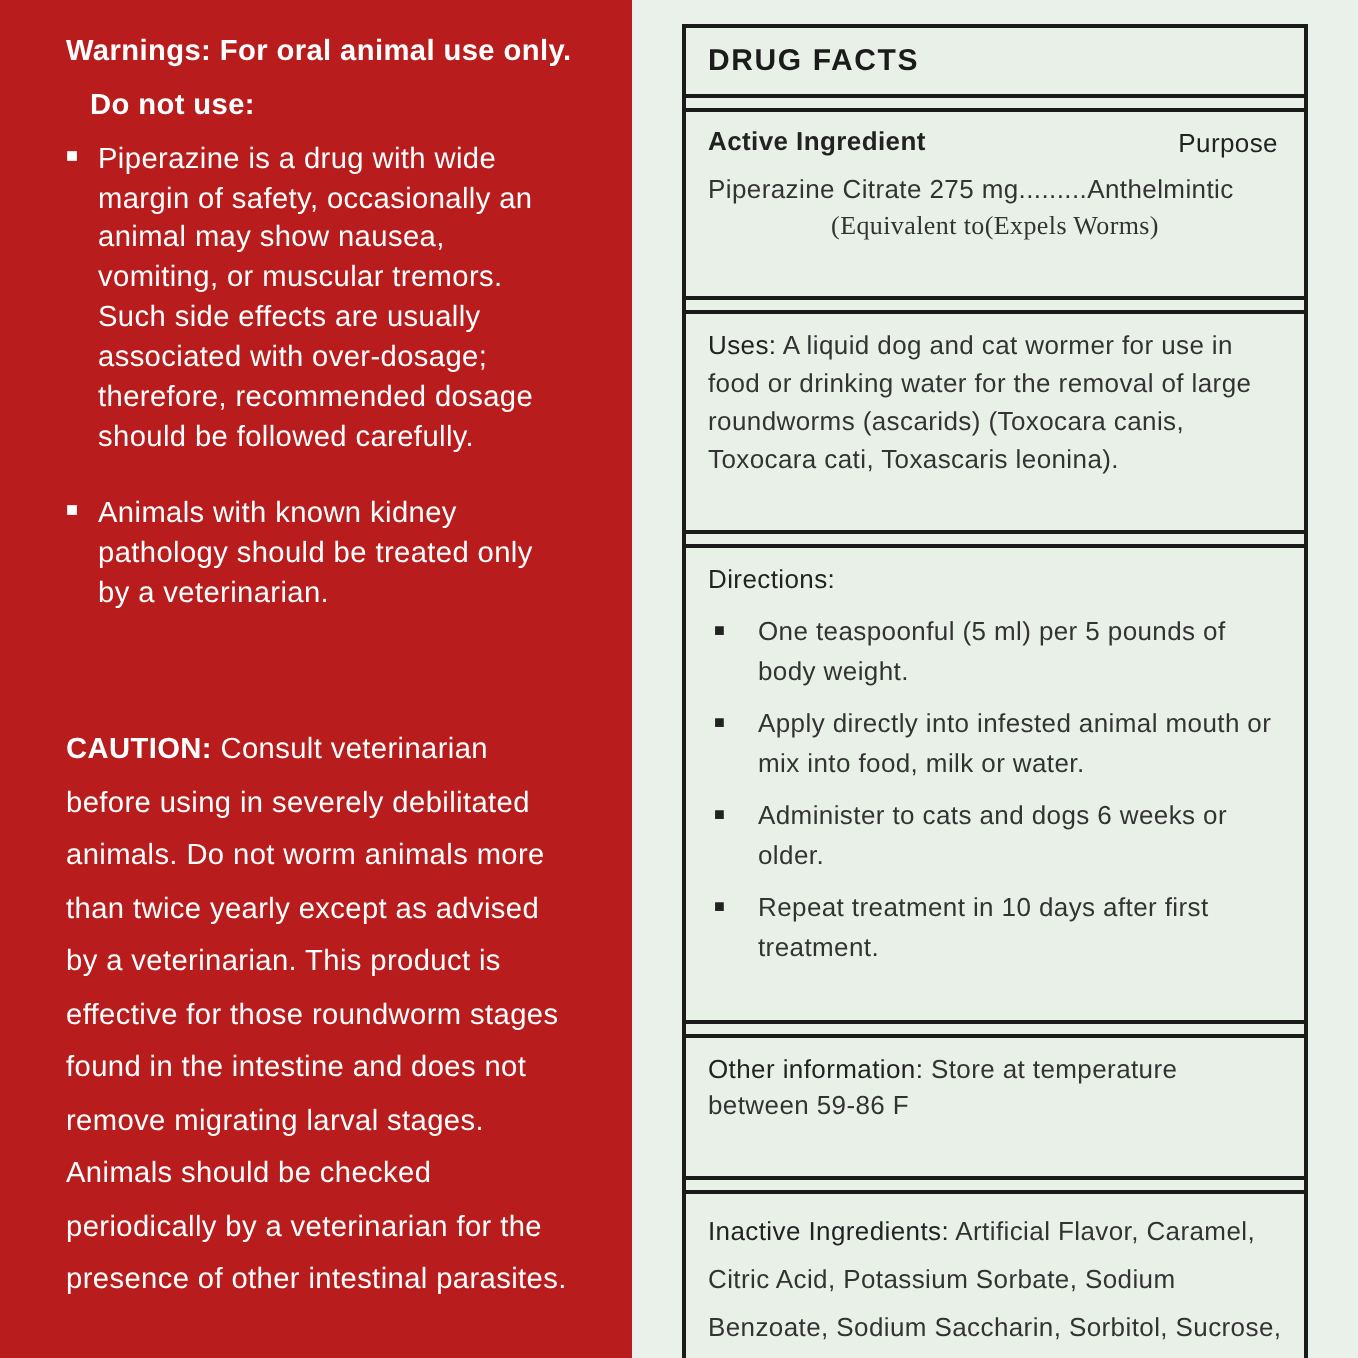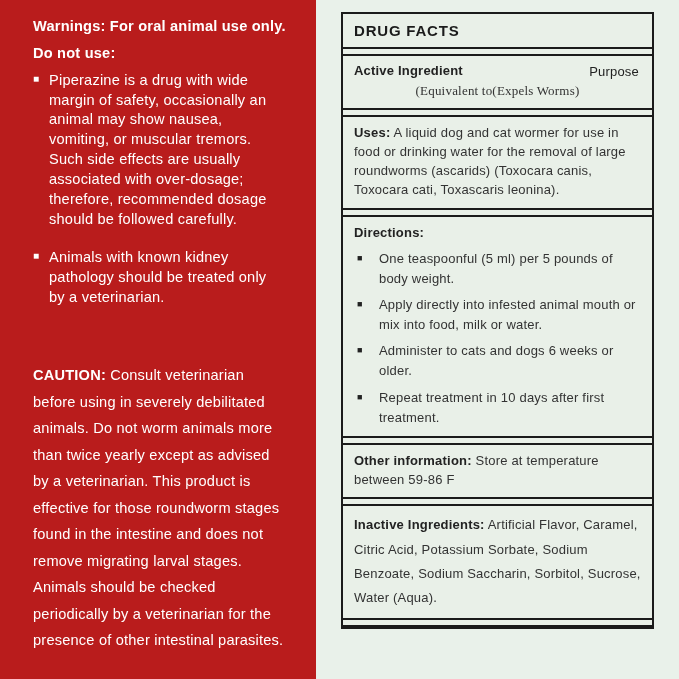--- a/index.html
+++ b/index.html
@@ -23,21 +23,21 @@
     background: #b91c1c;
     color: #ffffff;
     box-sizing: border-box;
     padding: 17px 30px 0 33px;
     font-size: 14.6px;
     line-height: 1.36;
     letter-spacing: 0.2px;
   }
   .left-panel .hdr { font-weight: 700; }
   .left-panel .warn-title { margin: 0 0 7px 0; }
-  .left-panel .do-not-use { margin: 0 0 7px 0; }
+  .left-panel .do-not-use { margin: 0 0 7px 12px; }
   .bullet-item {
     position: relative;
     padding-left: 16px;
     margin: 0 0 19px 0;
   }
   .bullet-item .sq {
     position: absolute;
     left: 0; top: 1px;
     font-size: 10px;
     line-height: 1.4;
@@ -75,22 +75,22 @@
     font-size: 15px;
     font-weight: 700;
     color: #1b1b1b;
     letter-spacing: 0.8px;
   }
   .sep {
     height: 5px;
     border-top: 2px solid #1b1b1b;
     border-bottom: 2px solid #1b1b1b;
   }
-  .section { padding: 7px 11px 8px 11px; }
-  .bold-lbl { font-weight: 700; color: #222222; }
+  .section { padding: 7px 11px 25px 11px; }
+  .bold-lbl { font-weight: 400; color: #222222; }
 
   .ai-row1 {
     display: flex;
     justify-content: space-between;
     align-items: flex-start;
   }
   .ai-heading { font-weight: 700; color: #222222; line-height: 1.3; }
   .ai-purpose { font-weight: 400; color: #222222; padding-right: 2px; }
   .ai-line2 { margin-top: 4px; }
   .ai-row3 {
@@ -147,20 +147,21 @@
 
       <div class="sep"></div>
 
       <div class="section">
         <div class="ai-row1">
           <div class="ai-heading">
             <div>Active Ingredient</div>
           </div>
           <div class="ai-purpose">Purpose</div>
         </div>
+        <div class="ai-line2">Piperazine Citrate 275 mg.........Anthelmintic</div>
         <div class="ai-row3">
           <span>(Equivalent to</span>
           <span>(Expels Worms)</span>
         </div>
       </div>
 
       <div class="sep"></div>
 
       <div class="section">
         <span class="bold-lbl">Uses:</span>

